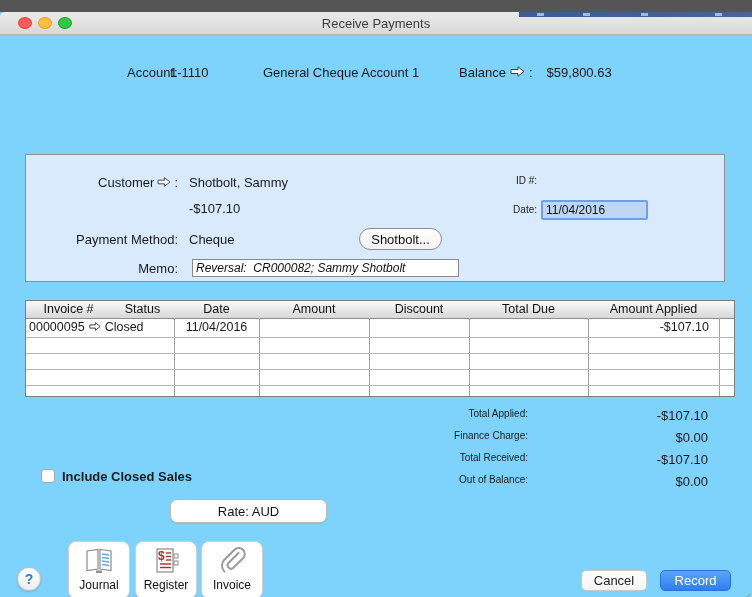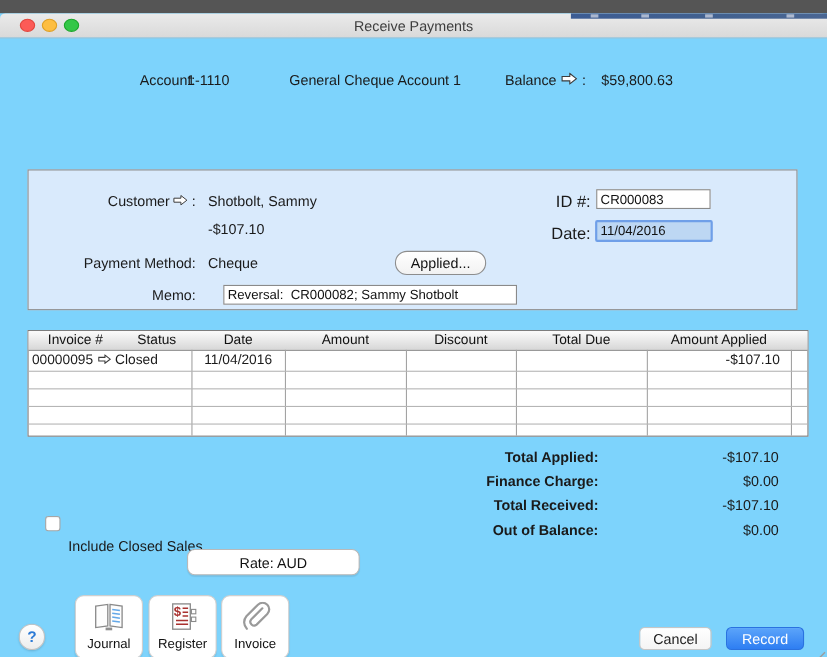--- a/index.html
+++ b/index.html
@@ -34,21 +34,21 @@
   .panel {
     position:absolute; left:25px; top:142px; width:700px; height:128px;
     background:#d9eafc; border:1px solid #8f8f8f; box-sizing:border-box;
   }
   .panel .plabel {
     position:absolute; left:0; width:152px; text-align:right;
     font-size:13px; white-space:nowrap;
   }
   .panel .pvalue { position:absolute; left:163px; font-size:13px; white-space:nowrap; }
   .panel .plabel-flex { display:flex; justify-content:flex-end; align-items:flex-end; gap:3px; }
-  .panel .rlabel { position:absolute; left:430px; width:81px; text-align:right; font-size:15px; }
+  .panel .rlabel { position:absolute; left:430px; width:81px; text-align:right; font-size:10px; }
   .field {
     position:absolute; box-sizing:border-box; background:#fff;
     border:1px solid #8a8a8a; font-family:"Liberation Sans",sans-serif;
     font-size:12px; padding:0 3px; color:#111;
   }
   #date-field { background:#bdd7f3; border:2px solid #6f9fe8; border-radius:2px; }
   .btn-details {
     position:absolute; left:333px; top:73px; width:83px; height:22px;
     background:linear-gradient(#ffffff,#f2f2f2); border:1px solid #8d8d8d; border-radius:11px;
     font-size:13px; font-family:"Liberation Sans",sans-serif; color:#111;
@@ -63,29 +63,29 @@
     background:linear-gradient(#fbfbfb,#d7d7d7); border-bottom:1px solid #8e8e8e;
   }
   .th { position:absolute; top:1px; text-align:center; font-size:12.5px; color:#111; }
   .vline { position:absolute; top:17px; bottom:0; width:1px; background:#a3a3a3; }
   .hline { position:absolute; left:0; right:0; height:1px; background:#b5b5b5; }
   .trow1 { position:absolute; top:18px; left:0; right:0; height:18px; font-size:12.5px; }
   .cell-invoice { position:absolute; left:3px; top:1px; display:flex; align-items:center; gap:4px; }
   .cell-date { position:absolute; left:148px; width:85px; top:1px; text-align:center; }
   .cell-applied { position:absolute; left:562px; width:121px; top:1px; text-align:right; }
   
-  .tot-label { position:absolute; right:208px; font-size:13px; white-space:nowrap;font-weight:bold; }
+  .tot-label { position:absolute; right:224px; font-size:10px; white-space:nowrap; }
   .tot-value { position:absolute; right:44px;  font-size:13px; white-space:nowrap; }
   
   .checkbox {
     position:absolute; left:41px; top:457px; width:14px; height:14px;
     background:#fff; border:1px solid #a6a6a6; border-radius:3px; box-sizing:border-box;
     box-shadow:inset 0 1px 1px rgba(0,0,0,.05);
   }
-  .chk-label { position:absolute; left:62px; top:477px; font-size:13px; }
+  .chk-label { position:absolute; left:62px; top:457px; font-size:13px;font-weight:bold; }
   .btn-rate {
     position:absolute; left:170px; top:487px; width:157px; height:24px;
     background:#fff; border:1px solid #b9b9b9; border-radius:7px;
     font-size:13px; font-family:"Liberation Sans",sans-serif; color:#111;
     box-shadow:0 1px 1px rgba(0,0,0,.08);
   }
   
   .help-btn {
     position:absolute; left:17px; top:555px; width:24px; height:24px;
     border-radius:50%; background:linear-gradient(#ffffff,#ededed);
@@ -158,27 +158,26 @@
           </svg>
       </span>
       <span>:</span>
     </div>
     <span class="pvalue" style="top:20px">Shotbolt, Sammy</span>
 
     <span class="pvalue" style="top:46px">-$107.10</span>
 
     <span class="plabel" style="top:77px">Payment Method:</span>
     <span class="pvalue" style="top:77px">Cheque</span>
-    <button class="btn-details">Applied...</button>
+    <button class="btn-details">Shotbolt...</button>
 
     <span class="plabel" style="top:106px">Memo:</span>
-    <input class="field" style="left: 177px; top: 104px; width: 267px; height: 18px;" value="Reversal:  CR000082; Sammy Shotbolt">
+    <input class="field" style="left: 166px; top: 104px; width: 267px; height: 18px; font-style: italic;" value="Reversal:  CR000082; Sammy Shotbolt">
 
     <span class="rlabel" style="top:20px">ID #:</span>
-    <input class="field" style="left: 516px; top: 17px; width: 104px; height: 18px;" value="CR000083">
 
     <span class="rlabel" style="top:49px">Date:</span>
     <input class="field" id="date-field" style="left: 515px; top: 45px; width: 107px; height: 20px;" value="11/04/2016">
   </div>
 
   <div class="table">
     <div class="thead">
       <span class="th" style="left:0; width:85px">Invoice #</span>
       <span class="th" style="left:85px; width:63px">Status</span>
       <span class="th" style="left:148px; width:85px">Date</span>

